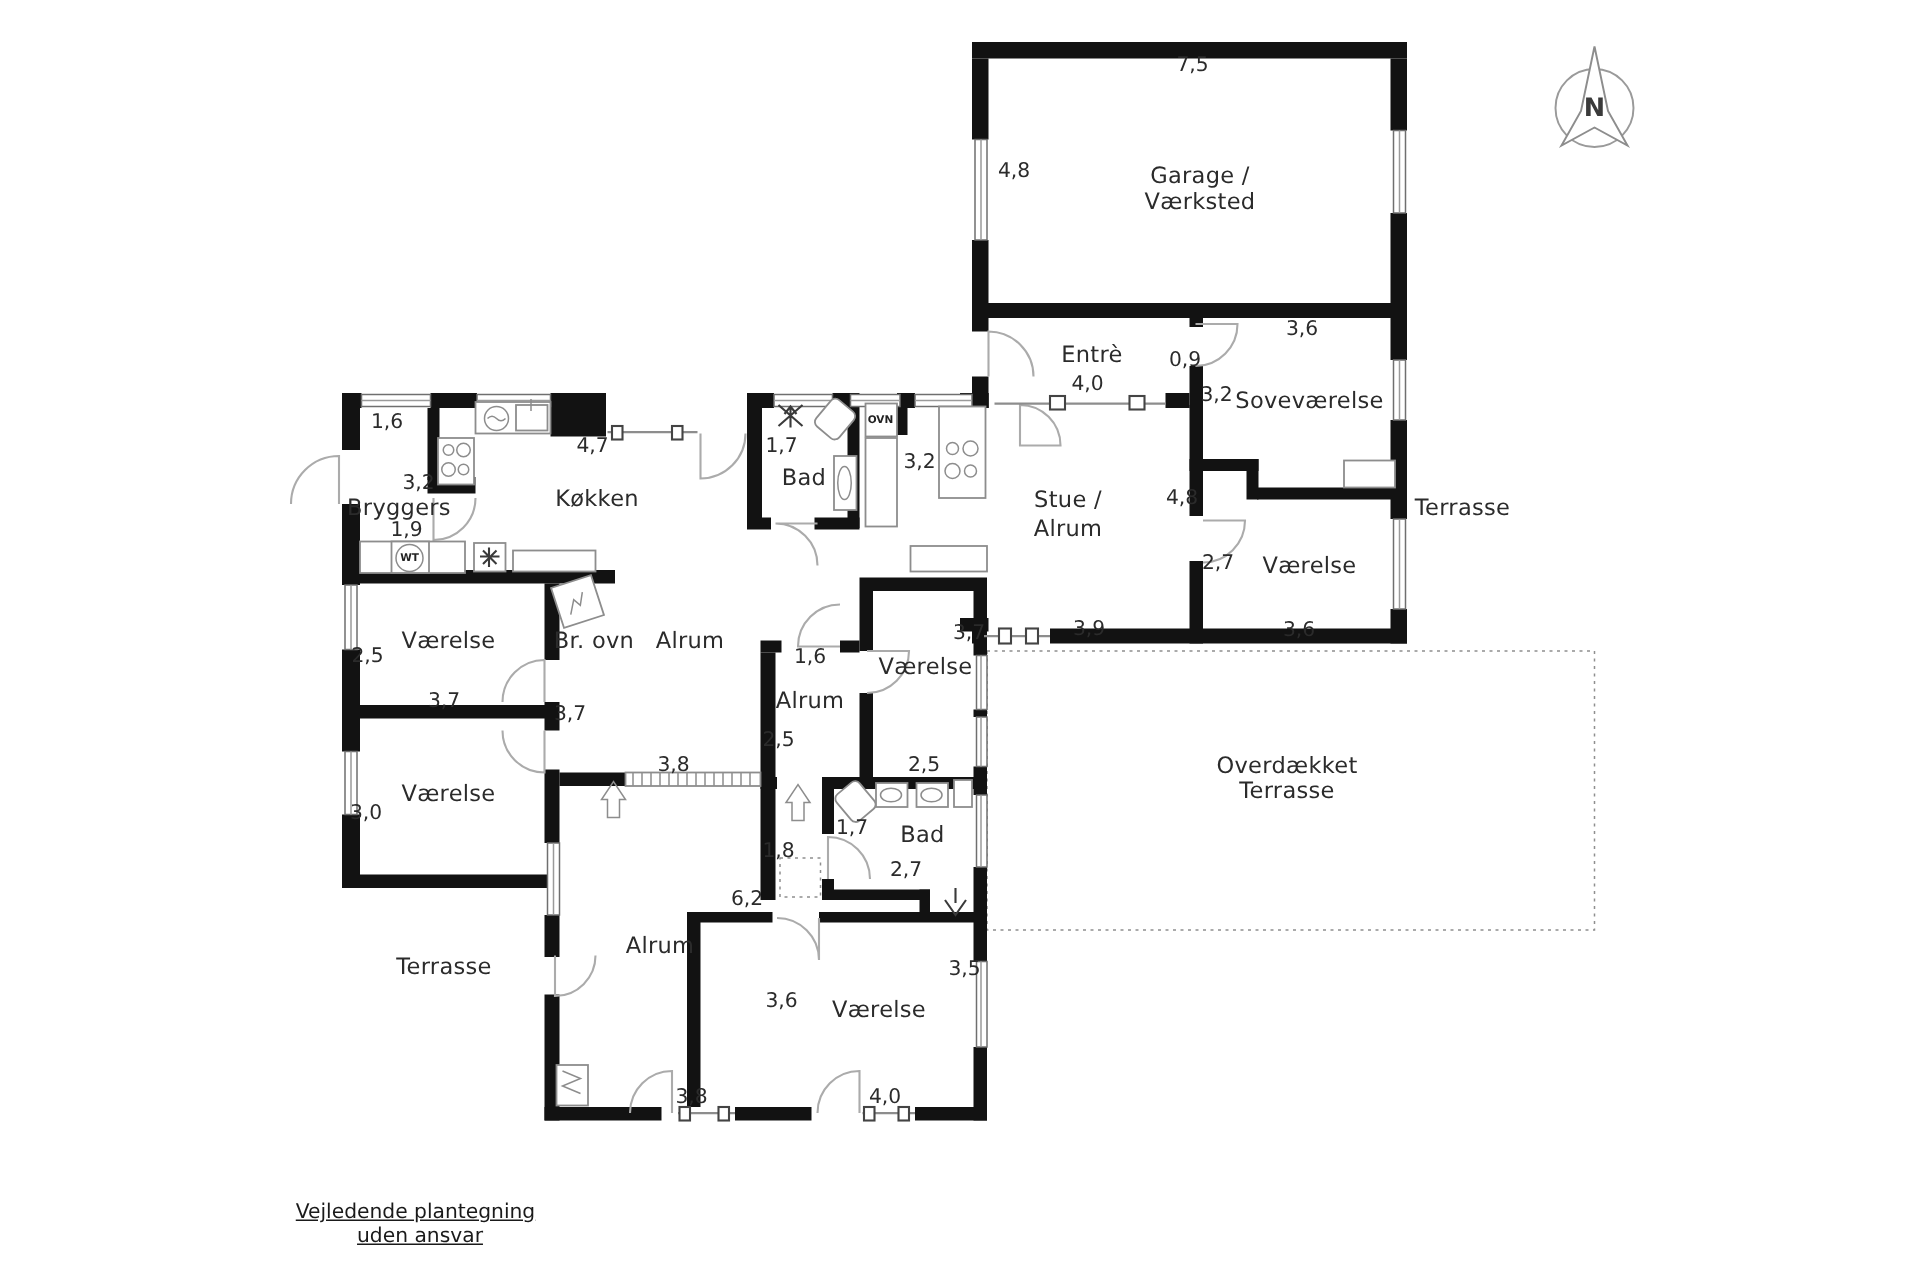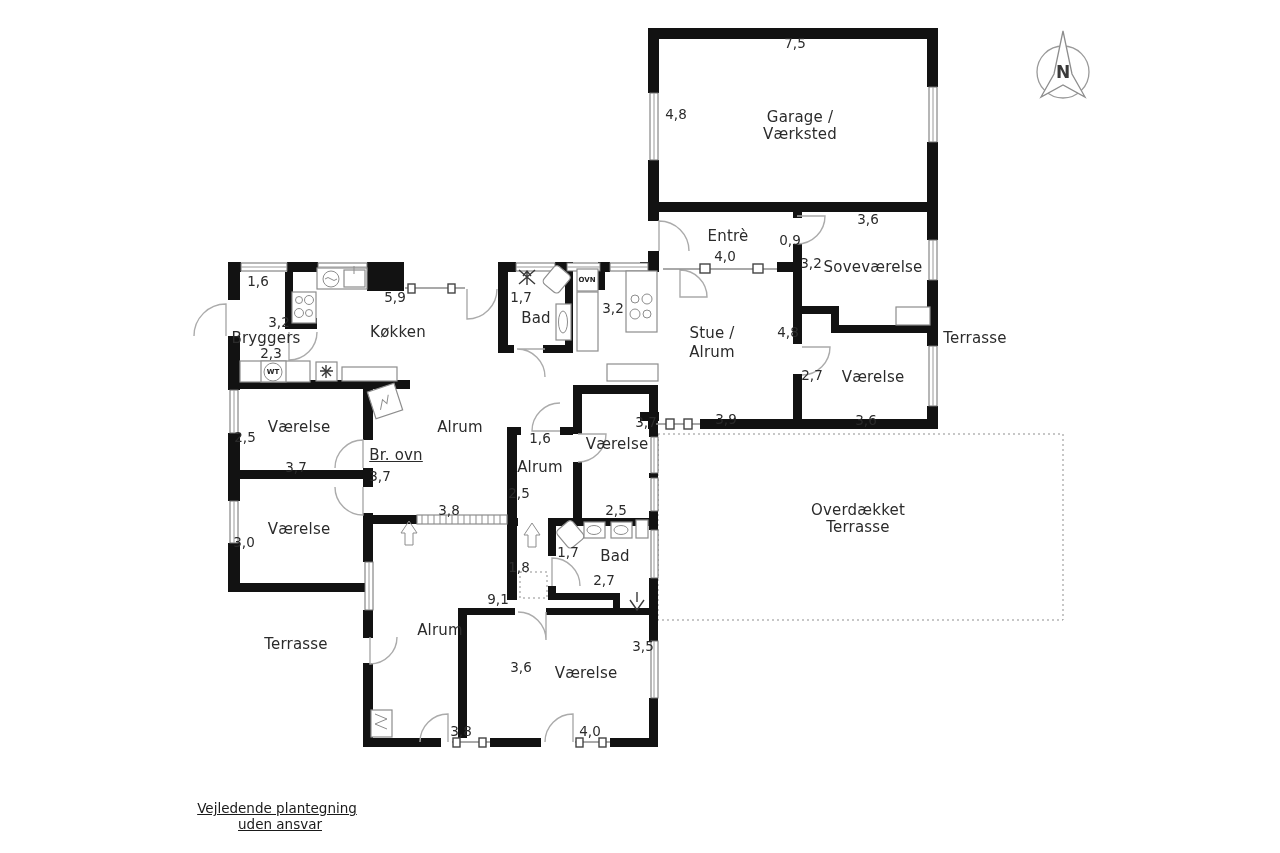--- a/index.html
+++ b/index.html
@@ -5,21 +5,21 @@
   html,body{margin:0;padding:0;background:#ffffff;width:1280px;height:853px;
     font-family:"DejaVu Sans","Liberation Sans",sans-serif;}
   #stage{position:relative;width:1280px;height:853px;overflow:hidden;background:#fff;}
   #stage svg{position:absolute;left:0;top:0;}
   .lbl{position:absolute;transform:translate(-50%,-50%);white-space:nowrap;
     color:#2b2b2b;font-size:15px;letter-spacing:.2px;}
   .dim{position:absolute;transform:translate(-50%,-50%);white-space:nowrap;
     color:#2b2b2b;font-size:13.5px;}
   .tiny{position:absolute;transform:translate(-50%,-50%);white-space:nowrap;
     color:#222;font-size:7px;font-weight:bold;letter-spacing:0;}
-  .u{text-decoration:underline;margin-top:28px;}
+  .u{}
   .compass-n{position:absolute;transform:translate(-50%,-50%);font-size:17px;
     font-weight:bold;color:#3a3a3a;}
   .footer{position:absolute;transform:translate(-50%,-50%);font-size:13.5px;
     color:#1a1a1a;text-decoration:underline;}
   .wall{fill:#121212;}
   .win{fill:#ffffff;stroke:#6f6f6f;stroke-width:1;}
   .winline{stroke:#9a9a9a;stroke-width:1;}
   .door{fill:none;stroke:#ababab;stroke-width:1.4;}
   .fix{fill:#ffffff;stroke:#8d8d8d;stroke-width:1.2;}
   .fixd{fill:none;stroke:#8d8d8d;stroke-width:1;}
@@ -304,42 +304,42 @@
   <div class="lbl" style="left:440px;top:630px">Alrum</div>
   <div class="lbl" style="left:586px;top:673px">Værelse</div>
 
   <div class="dim" style="left:795px;top:43px">7,5</div>
   <div class="dim" style="left:676px;top:114px">4,8</div>
   <div class="dim" style="left:868px;top:219px">3,6</div>
   <div class="dim" style="left:790px;top:240px">0,9</div>
   <div class="dim" style="left:725px;top:256px">4,0</div>
   <div class="dim" style="left:811px;top:263px">3,2</div>
   <div class="dim" style="left:258px;top:281px">1,6</div>
-  <div class="dim" style="left:395px;top:297px">5,9</div>
+  <div class="dim" style="left:395px;top:297px">4,7</div>
   <div class="dim" style="left:521px;top:297px">1,7</div>
   <div class="dim" style="left:613px;top:308px">3,2</div>
   <div class="dim" style="left:279px;top:322px">3,2</div>
   <div class="dim" style="left:788px;top:332px">4,8</div>
-  <div class="dim" style="left:271px;top:353px">2,3</div>
+  <div class="dim" style="left:271px;top:353px">1,9</div>
   <div class="dim" style="left:812px;top:375px">2,7</div>
   <div class="dim" style="left:726px;top:419px">3,9</div>
   <div class="dim" style="left:866px;top:420px">3,6</div>
   <div class="dim" style="left:646px;top:422px">3,7</div>
   <div class="dim" style="left:245px;top:437px">2,5</div>
   <div class="dim" style="left:540px;top:438px">1,6</div>
   <div class="dim" style="left:296px;top:467px">3,7</div>
   <div class="dim" style="left:380px;top:476px">3,7</div>
   <div class="dim" style="left:519px;top:493px">2,5</div>
   <div class="dim" style="left:616px;top:510px">2,5</div>
   <div class="dim" style="left:449px;top:510px">3,8</div>
   <div class="dim" style="left:244px;top:542px">3,0</div>
   <div class="dim" style="left:568px;top:552px">1,7</div>
   <div class="dim" style="left:519px;top:567px">1,8</div>
   <div class="dim" style="left:604px;top:580px">2,7</div>
-  <div class="dim" style="left:498px;top:599px">9,1</div>
+  <div class="dim" style="left:498px;top:599px">6,2</div>
   <div class="dim" style="left:643px;top:646px">3,5</div>
   <div class="dim" style="left:521px;top:667px">3,6</div>
   <div class="dim" style="left:461px;top:731px">3,8</div>
   <div class="dim" style="left:590px;top:731px">4,0</div>
 
   <div class="tiny" style="left:587px;top:280px">OVN</div>
   <div class="tiny" style="left:273px;top:372px">WT</div>
 
   <div class="compass-n" style="left:1063px;top:72px">N</div>
 

